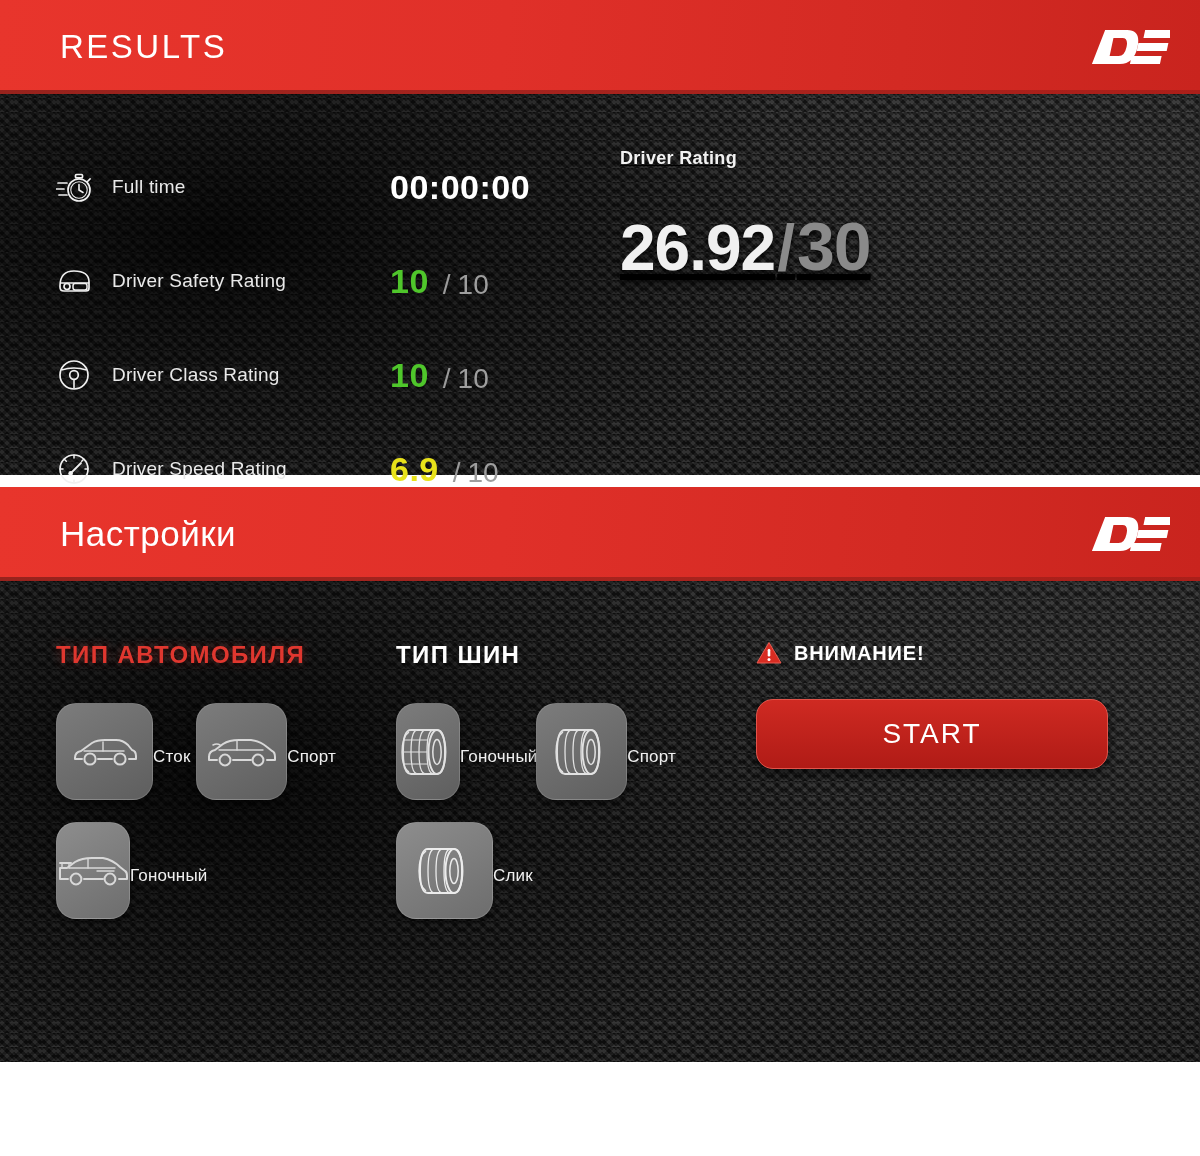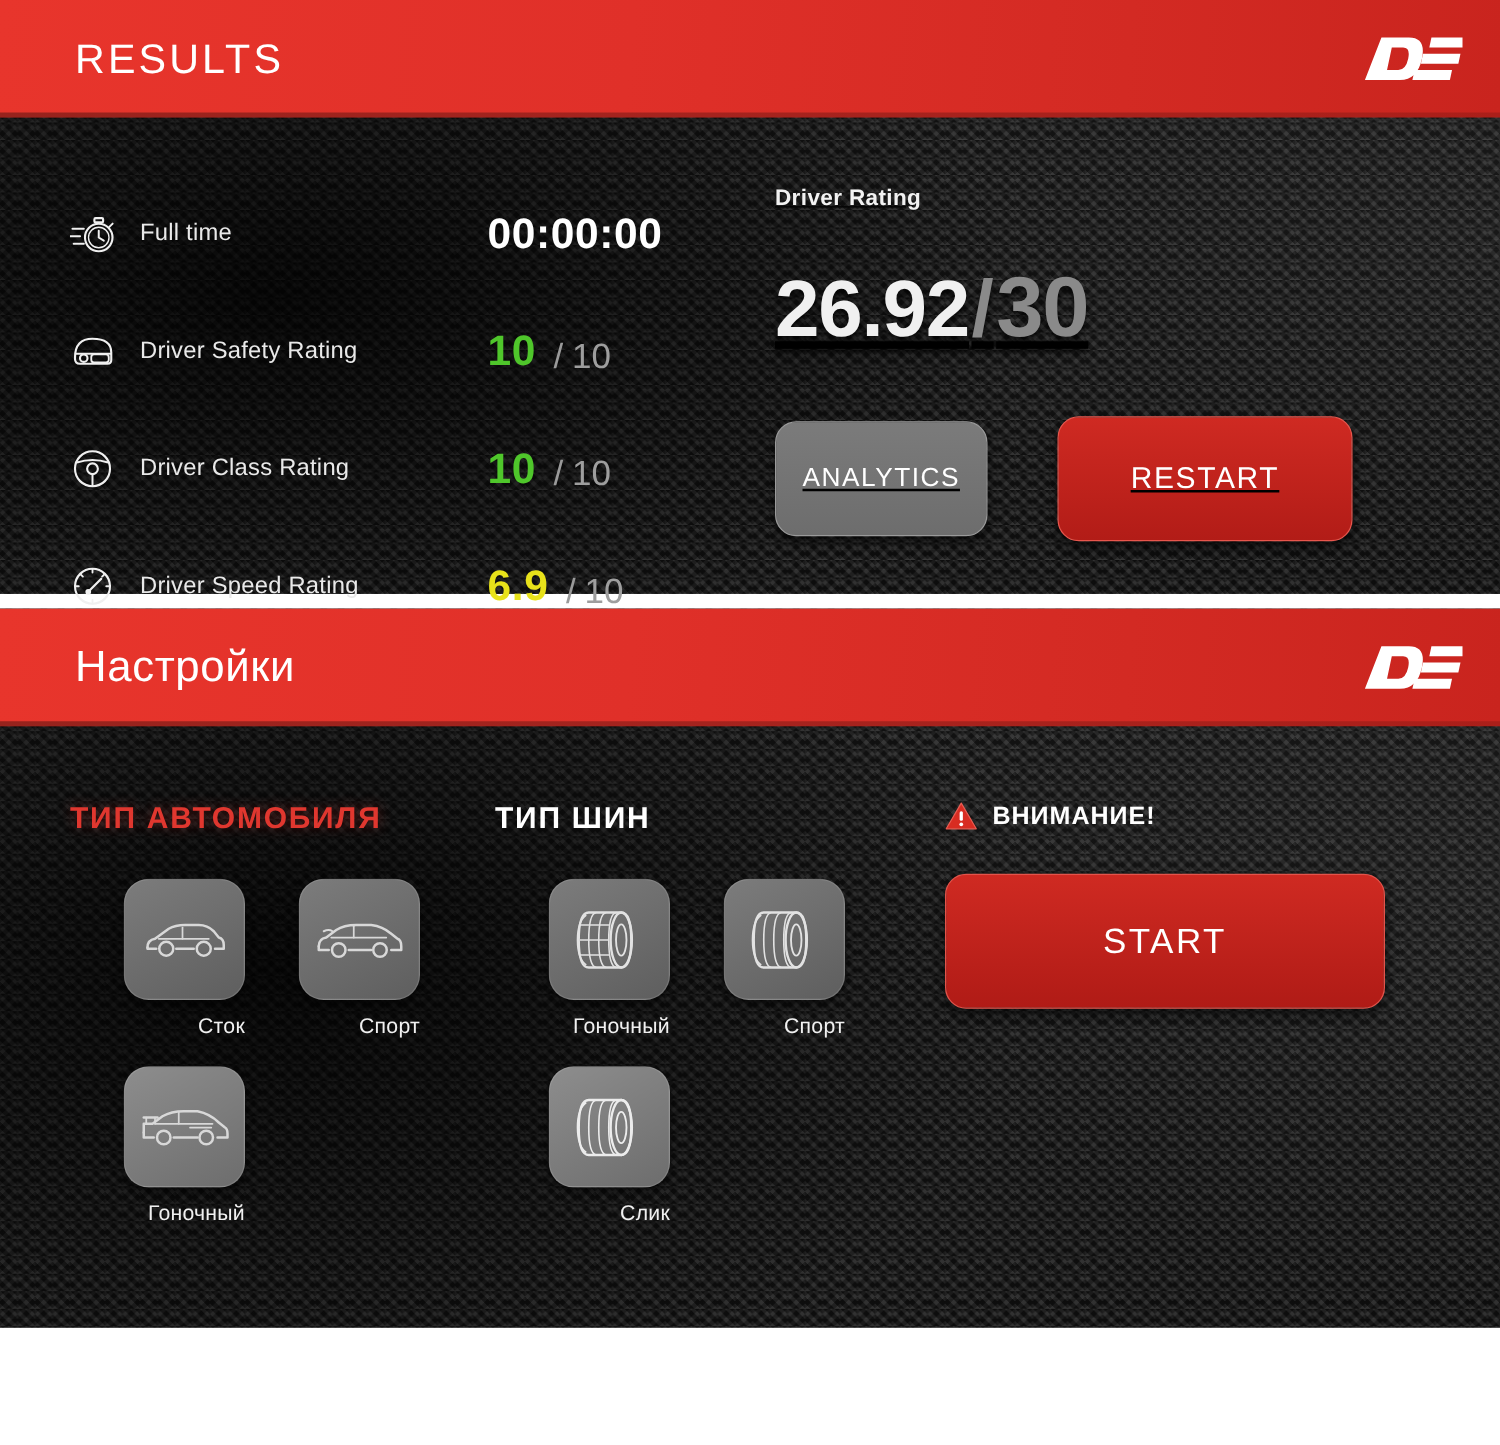--- a/index.html
+++ b/index.html
@@ -124,21 +124,21 @@
     margin-bottom: 34px;
   }
   .col-title.red { color: #e0372f; text-shadow: 0 0 10px rgba(224,55,47,.35); }
   .col-title.white { color: #ffffff; }
 
   .col-cars { width: 340px; }
   .col-tyres { width: 360px; }
   .col-warn  { width: 400px; }
 
   .tile-grid { display: flex; flex-wrap: wrap; gap: 0; }
-  .tile-cell { width: 140px; margin-bottom: 22px; display:flex; flex-direction:column; align-items:flex-end; }
+  .tile-cell { width: 140px; margin-bottom: 22px; display:flex; flex-direction:row; align-items:center; }
   .tile {
     width: 97px; height: 97px; border-radius: 20px;
     background: linear-gradient(150deg, #7c7c7c, #5e5e5e);
     border: 1px solid rgba(255,255,255,.12);
     display: flex; align-items: center; justify-content: center;
     cursor: pointer;
     box-shadow: 0 3px 7px rgba(0,0,0,.55);
   }
   .tile.selected { background: linear-gradient(150deg, #8d8d8d, #6d6d6d); }
   .tile-label {
@@ -148,21 +148,21 @@
 
   
   .warn-head { display: flex; align-items: center; gap: 12px; margin-bottom: 34px; }
   .warn-title { color:#fff; font-size: 20px; font-weight: 700; letter-spacing: .8px; }
   .warn-text {
     color: #ededed; font-size: 19px; line-height: 39px;
     letter-spacing: .1px; max-width: 340px;
   }
   .btn-start {
     margin-top: 34px;
-    width: 352px; height: 108px; border-radius: 17px;
+    width: 352px; height: 70px; border-radius: 17px;
     background: linear-gradient(#cf2a22, #b01b16);
     border: 1px solid #e3534a;
     font-size: 28px; letter-spacing: 2px;
     box-shadow: 0 5px 12px rgba(0,0,0,.6);
   }
 </style>
 </head>
 <body>
 
 <section id="results-panel" class="carbon">
@@ -253,24 +253,20 @@
       </div>
 
     </div>
 
     <div class="rating">
       <div class="rating-label">Driver Rating</div>
       <div class="rating-big">
         <span class="rating-score">26.92</span>
         <span class="rating-slash">/</span>
         <span class="rating-total">30</span>
-      </div>
-      <div class="btn-row">
-        <button class="btn btn-analytics">ANALYTICS</button>
-        <button class="btn btn-restart">RESTART</button>
       </div>
     </div>
 
   </div>
 </section>
 
 <div class="gap"></div>
 
 <section id="settings-panel" class="carbon">
 

